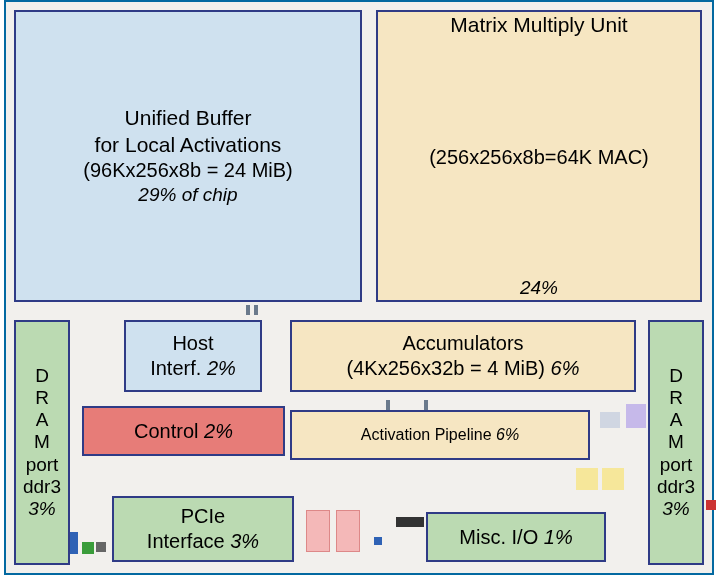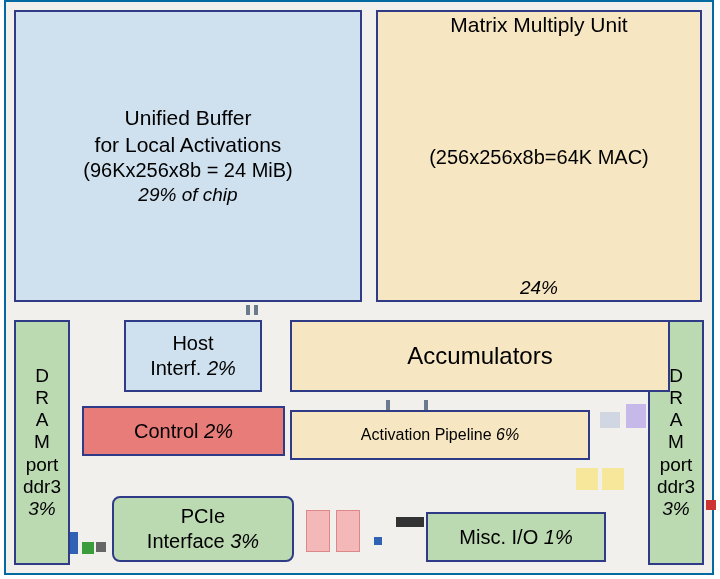--- a/index.html
+++ b/index.html
@@ -109,39 +109,43 @@
     <div class="pct">3%</div>
   </div>
 
   <div class="block" style="left:118px; top:318px; width:138px; height:72px; font-size:20px;">
     <div>
       <span>Host</span><br>
       <span>Interf. </span><span class="inline-pct">2%</span>
     </div>
   </div>
 
-  <div class="block tan" style="left:284px; top:318px; width:380px; height:72px; font-size:24px;">
+  <div class="block tan" style="left:284px; top:318px; width:346px; height:72px; font-size:20px;">
     <div>Accumulators</div>
+    <div>
+      <span>(4Kx256x32b = 4 MiB)</span>
+      <span class="inline-pct">6%</span>
+    </div>
   </div>
 
   <div class="block red" style="left:76px; top:404px; width:203px; height:50px; font-size:20px;">
     <div>
       <span>Control</span>
       <span class="inline-pct">2%</span>
     </div>
   </div>
 
   <div class="block tan" style="left:284px; top:408px; width:300px; height:50px; font-size:16px;">
     <div>
       <span>Activation Pipeline</span>
       <span class="inline-pct">6%</span>
     </div>
   </div>
 
-  <div class="block green" style="left:106px; top:494px; width:182px; height:66px; font-size:20px;border-radius:8px;">
+  <div class="block green" style="left:106px; top:494px; width:182px; height:66px; font-size:20px;">
     <div>
       <span>PCIe</span><br>
       <span>Interface </span><span class="inline-pct">3%</span>
     </div>
   </div>
 
   <div class="block green" style="left:420px; top:510px; width:180px; height:50px; font-size:20px;">
     <div>
       <span>Misc. I/O</span>
       <span class="inline-pct">1%</span>

